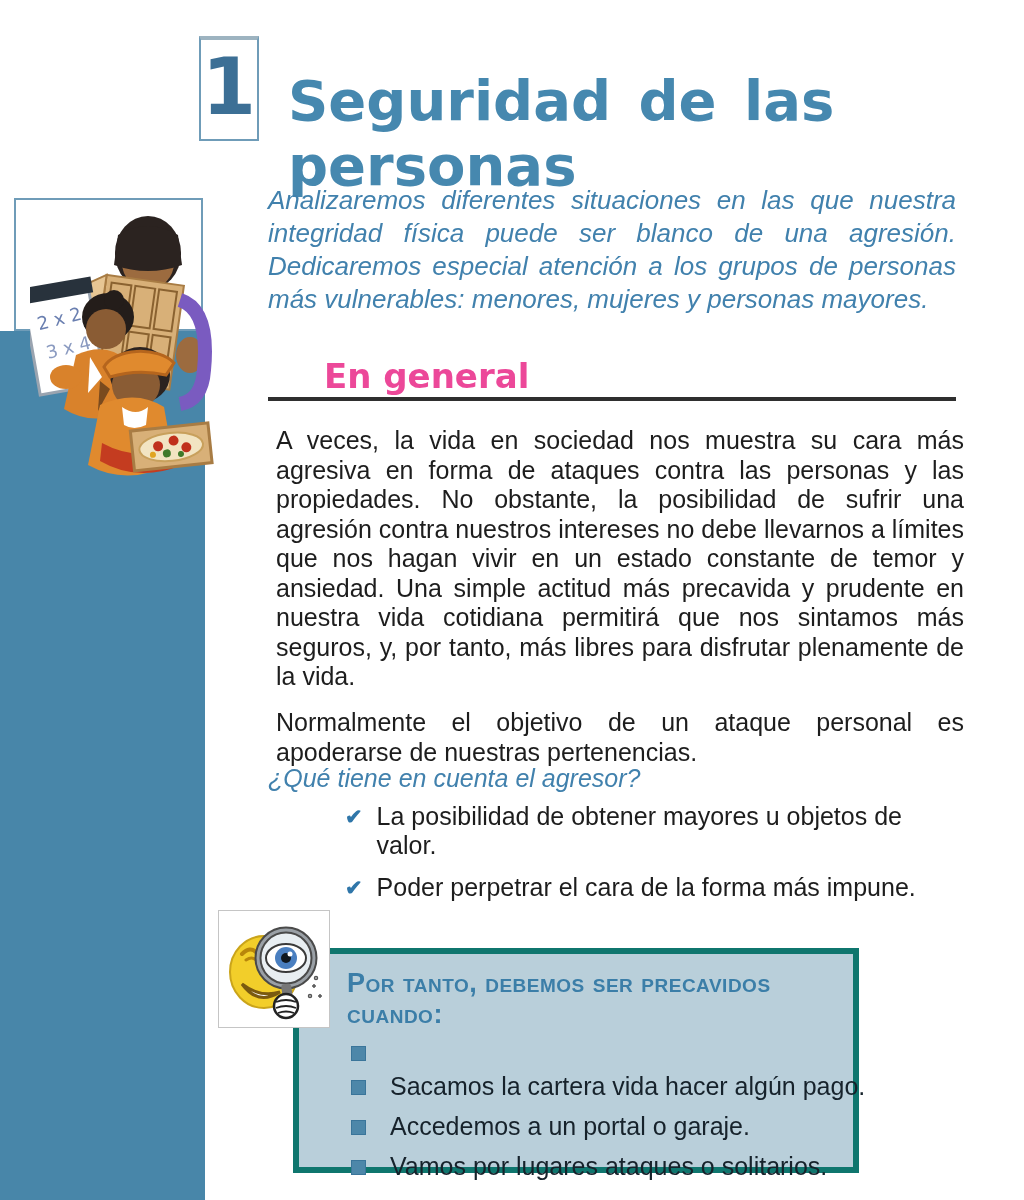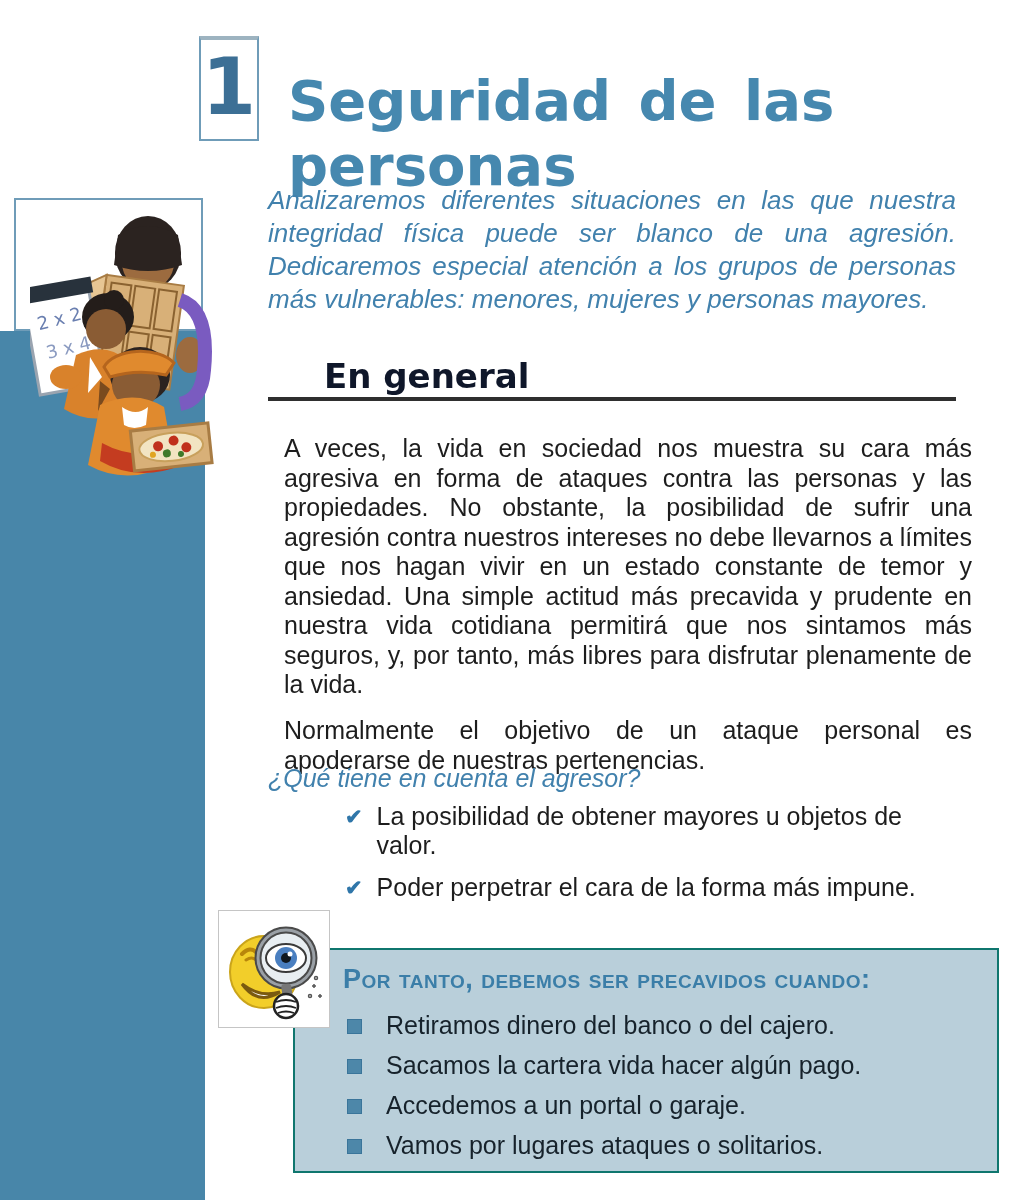--- a/index.html
+++ b/index.html
@@ -34,28 +34,28 @@
   .students{position:absolute;left:30px;top:205px;width:185px;height:280px;}
   
   .col{position:absolute;left:268px;width:688px;}
   .intro{
     top:184px;font-size:26px;line-height:33px;color:#4181ad;
     font-style:italic;text-align:justify;margin:0;position:absolute;
   }
   .section-head{
     position:absolute;top:356px;margin:0;padding-left:56px;
     font-family:"DejaVu Sans",sans-serif;font-weight:bold;
-    font-size:34px;color:#0f172a;
+    font-size:34px;color:#ec4899;
   }
   .rule{
     position:absolute;top:397px;height:4px;background:#2f2f2f;
   }
   .body-p{
     font-size:25px;line-height:29.5px;color:#1d1d1d;
-    text-align:justify;margin:16px;position:absolute;
+    text-align:justify;margin:8px;position:absolute;
   }
   .p1{top:418px;}
   .q{
     position:absolute;margin:0;font-size:25px;color:#4181ad;font-style:italic;
   }
   .q1{top:662px;}
   .p2{top:700px;}
   .q2{top:764px;}
   .checklist{position:absolute;left:345px;top:802px;width:611px;margin:0;padding:0;list-style:none;}
   .checklist li{
@@ -67,22 +67,22 @@
     position:relative;top:-1px;flex:0 0 auto;
   }
   
   .smiley-frame{
     position:absolute;left:218px;top:910px;width:112px;height:118px;
     background:#ffffff;border:1px solid #c5c5c5;box-sizing:border-box;
     display:flex;align-items:center;justify-content:center;z-index:3;
   }
   
   .callout{
-    position:absolute;left:293px;top:948px;width:706px;height:225px;
-    background:#b9cfda;border:2px solid #0f766e;box-sizing:border-box;z-index:2;
+    position:absolute;left:293px;top:948px;width:566px;height:225px;
+    background:#b9cfda;border:6px solid #0f766e;box-sizing:border-box;z-index:2;
   }
   .callout-head{
     margin:14px 0 0 48px;
     font-variant:small-caps;font-weight:bold;font-size:27px;
     color:#3b7ea8;letter-spacing:0.5px;
   }
   .callout ul{margin:16px 0 0 52px;padding:0;list-style:none;width:580px;}
   .callout li{
     display:flex;align-items:baseline;font-size:25px;color:#16222b;
     margin-bottom:11px;
@@ -202,21 +202,20 @@
           <circle cx="92" cy="62" r="1.5"></circle>
       </g>
     </svg>
   </div>
 
   <div class="callout">
     <p class="callout-head">Por tanto, debemos ser precavidos cuando:</p>
     <ul>
       <li>
         <span class="sq"></span>
-        <span>Retiramos dinero del banco o del cajero.</span>
       </li>
       <li>
         <span class="sq"></span>
         <span>Sacamos la cartera vida hacer algún pago.</span>
       </li>
       <li>
         <span class="sq"></span>
         <span>Accedemos a un portal o garaje.</span>
       </li>
       <li>

